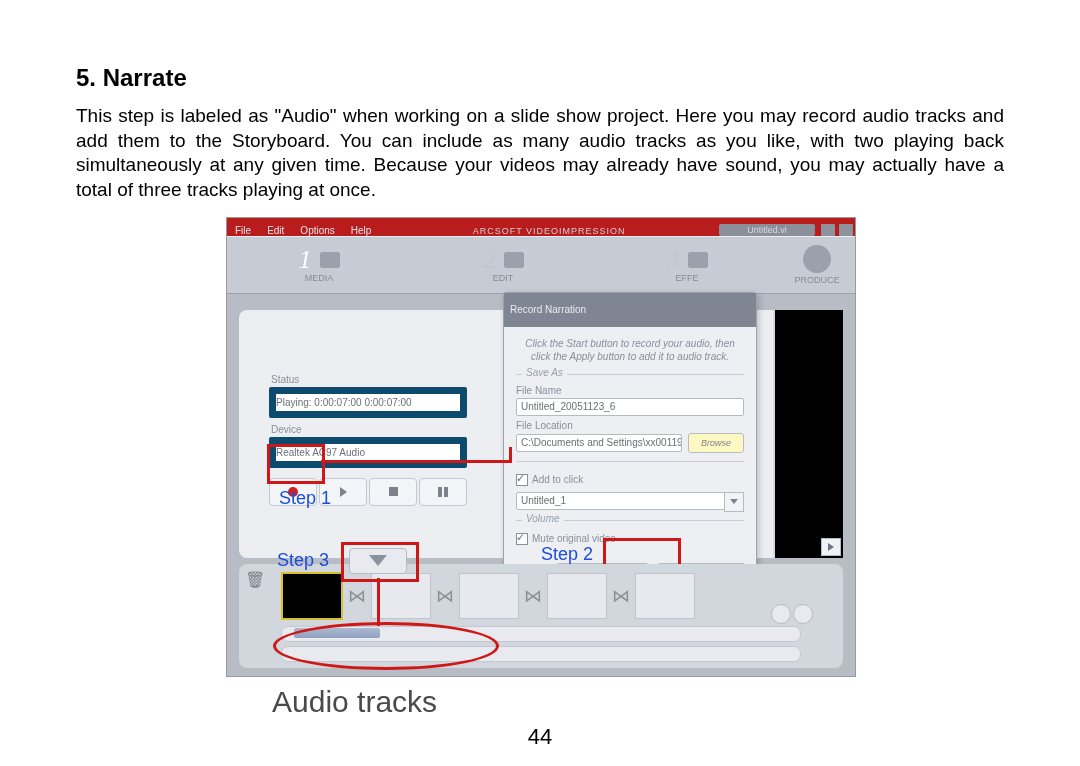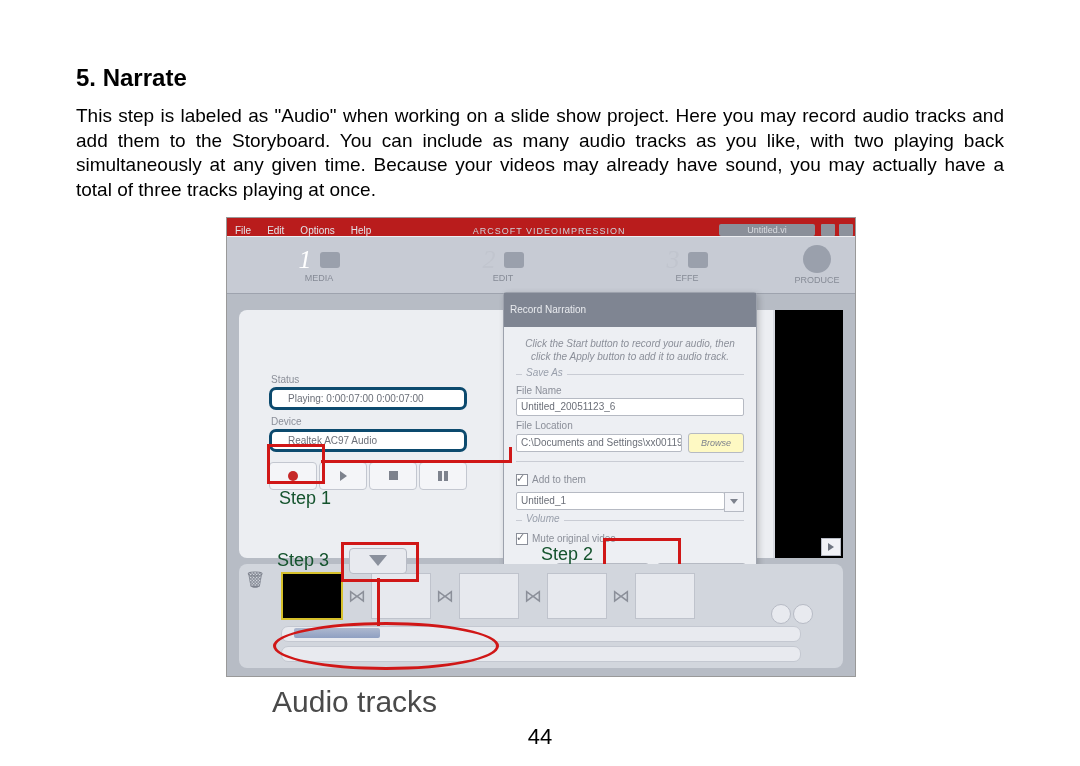--- a/index.html
+++ b/index.html
@@ -21,30 +21,30 @@
   .tab .num.sel{color:#fff}
   .tab .ico{width:20px;height:16px;background:#9aa0ac;border-radius:3px;display:inline-block;vertical-align:middle;margin-left:4px}
   .tab .row{display:flex;align-items:center;gap:4px}
   .tab.last{flex:0 0 76px}
   .tab.last .reel{width:28px;height:28px;border-radius:50%;background:#9aa0ac;margin-bottom:2px}
   
   .main{position:absolute;left:12px;top:92px;right:12px;bottom:118px;background:#eceef2;border-radius:8px}
   
   .lp{position:absolute;left:30px;top:58px;width:198px}
   .lp .lbl{font-size:10px;color:#8b8f99;margin:6px 0 2px 2px}
-  .lp .field{height:17px;background:#fff;border:3px solid #0c4a6e;border-radius:7px;font-size:10px;color:#6b6f78;padding:0 16px;line-height:17px;overflow:hidden;white-space:nowrap}
+  .lp .field{height:17px;background:#fff;border:7px solid #0c4a6e;border-radius:2px;font-size:10px;color:#6b6f78;padding:0 0;line-height:17px;overflow:hidden;white-space:nowrap}
   .ctrlbar{margin-top:10px;height:28px;display:flex;gap:2px}
   .ctrlbar .btn{flex:1;background:#f4f5f8;border:1px solid #c3c7d0;border-radius:4px;display:flex;align-items:center;justify-content:center}
   .recdot{width:10px;height:10px;border-radius:50%;background:#c62828}
   .tri{width:0;height:0;border-left:7px solid #7d828d;border-top:5px solid transparent;border-bottom:5px solid transparent}
   .sq{width:9px;height:9px;background:#7d828d}
   .bars{width:10px;height:10px;display:flex;gap:2px}
   .bars span{flex:1;background:#7d828d}
   .redbox{position:absolute;border:3px solid #d01717;pointer-events:none}
-  .steplabel{font-family:Arial,Helvetica,sans-serif;font-size:18px;color:#14532d}
+  .steplabel{font-family:Arial,Helvetica,sans-serif;font-size:18px;color:#1d4ed8}
   
   .dlg{position:absolute;left:264px;top:-18px;width:252px;background:#edeff3;border:1px solid #9da2ad;border-radius:3px;box-shadow:2px 2px 6px rgba(0,0,0,.2)}
   .dlg .titlebar{height:18px;background:#7f8592;color:#e9ebef;font-size:10px;padding:8px 6px;line-height:18px}
   .dlg .body{padding:10px 12px 0 12px;font-size:10px;color:#8b8f99}
   .dlg .hint{text-align:center;font-style:italic;line-height:1.35;margin-bottom:10px}
   .dlg .grp{border-top:1px solid #c9ccd4;margin-top:8px;padding-top:6px;position:relative}
   .dlg .grp .gt{position:absolute;top:-8px;left:6px;background:#edeff3;padding:0 4px;font-style:italic;color:#9aa0ac}
   .dlg .fl{font-size:10px;color:#8b8f99;margin:4px 0 2px 0}
   .dlg .fld{height:16px;background:#fff;border:1px solid #b6bac3;border-radius:2px;font-size:10px;color:#6b6f78;padding:0 4px;line-height:16px;overflow:hidden;white-space:nowrap}
   .dlg .row{display:flex;gap:6px;align-items:center}
@@ -176,21 +176,21 @@
               <div class="row">
                 <div class="fld" style="flex:1">C:\Documents and Settings\xx00119</div>
                 <div class="browse">Browse</div>
               </div>
             </div>
 
             <div class="grp">
               <span class="gt" style="left:22px"></span>
               <div class="chk">
                 <span class="box"></span>
-                <span>Add to them</span>
+                <span>Add to click</span>
               </div>
               <div class="sel">
                 <div class="fld">Untitled_1</div>
                 <div class="dd"></div>
               </div>
             </div>
 
             <div class="grp">
               <span class="gt">Volume</span>
               <div class="chk">

